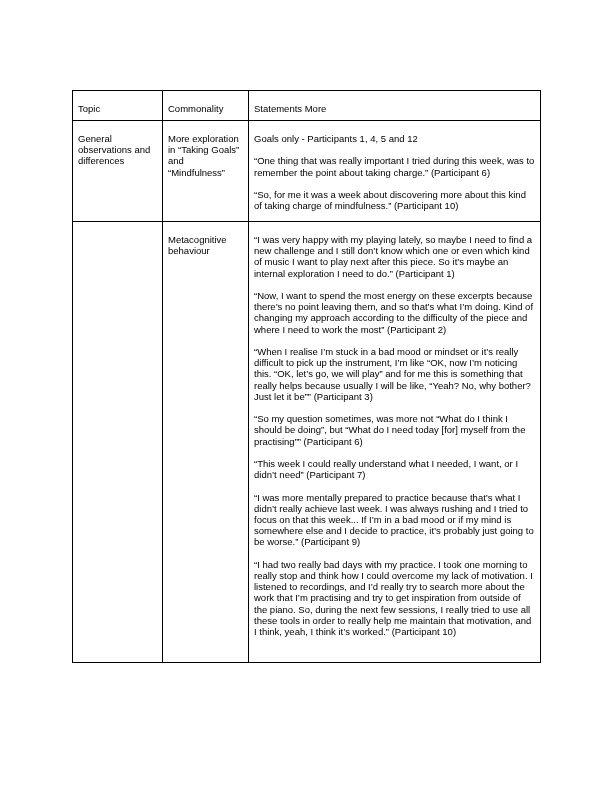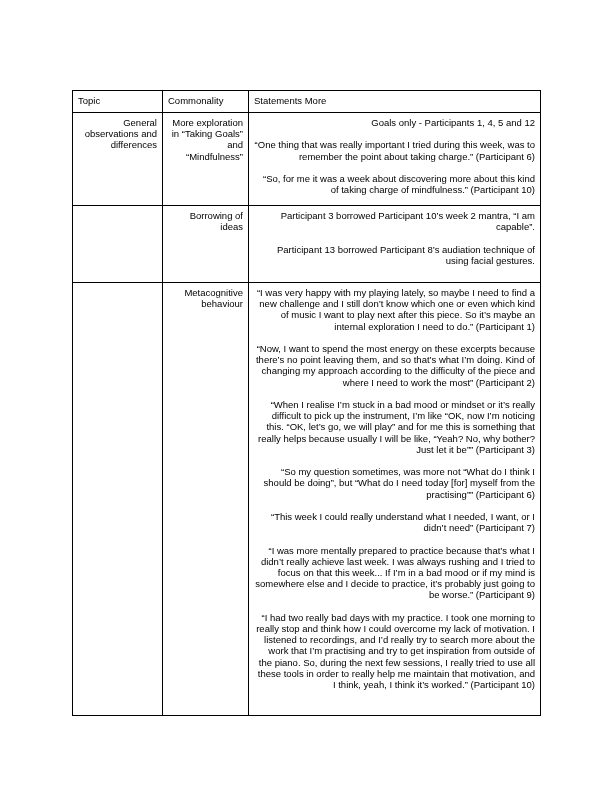--- a/index.html
+++ b/index.html
@@ -21,33 +21,32 @@
     left: 72px;
     top: 90px;
     width: 468px;
     border-collapse: collapse;
     table-layout: fixed;
   }
   table.data-table th,
   table.data-table td {
     border: 1px solid #000000;
     vertical-align: top;
-    padding: 4px 5px 4px 5px;
+    padding: 12px 5px 4px 5px;
     font-size: 9.5px;
     line-height: 11.2px;
     font-weight: normal;
     text-align: left;
     word-wrap: break-word;
   }
   .col-topic { width: 90px; }
   .col-commonality { width: 86px; }
   .col-statements { width: 292px; }
   td p, th p {
     margin: 0 0 11.2px 0;
-    text-align: right;
   }
   td p:last-child, th p:last-child {
     margin-bottom: 0;
   }
   tr.header-row th {
     height: 13px;
   }
   tr.body-row-1 td { height: 84px; }
   tr.body-row-2 td { height: 68px; }
   tr.body-row-3 td { height: 424px; }
@@ -74,32 +73,20 @@
       </td>
       <td>
         <p>More exploration in “Taking Goals” and “Mindfulness”</p>
       </td>
       <td>
         <p>Goals only - Participants 1, 4, 5 and 12</p>
         <p>“One thing that was really important I tried during this week, was to remember the point about taking charge.” (Participant 6)</p>
         <p>“So, for me it was a week about discovering more about this kind of taking charge of mindfulness.” (Participant 10)</p>
       </td>
     </tr>
-    <tr class="body-row-2">
-      <td>
-        <p></p>
-      </td>
-      <td>
-        <p>Borrowing of ideas</p>
-      </td>
-      <td>
-        <p>Participant 3 borrowed Participant 10’s  week 2 mantra, “I am capable”.</p>
-        <p>Participant 13 borrowed Participant 8’s audiation technique of using facial gestures.</p>
-      </td>
-    </tr>
     <tr class="body-row-3">
       <td>
         <p></p>
       </td>
       <td>
         <p>Metacognitive behaviour</p>
       </td>
       <td>
         <p>“I was very happy with my playing lately, so maybe I need to find a new challenge and I still don’t know which one or even which kind of music I want to play next after this piece. So it’s maybe an internal exploration I need to do.” (Participant 1)</p>
         <p>“Now, I want to spend the most energy on these excerpts because there’s no point leaving them, and so that’s what I’m doing. Kind of changing my approach according to the difficulty of the piece and where I need to work the most” (Participant 2)</p>

